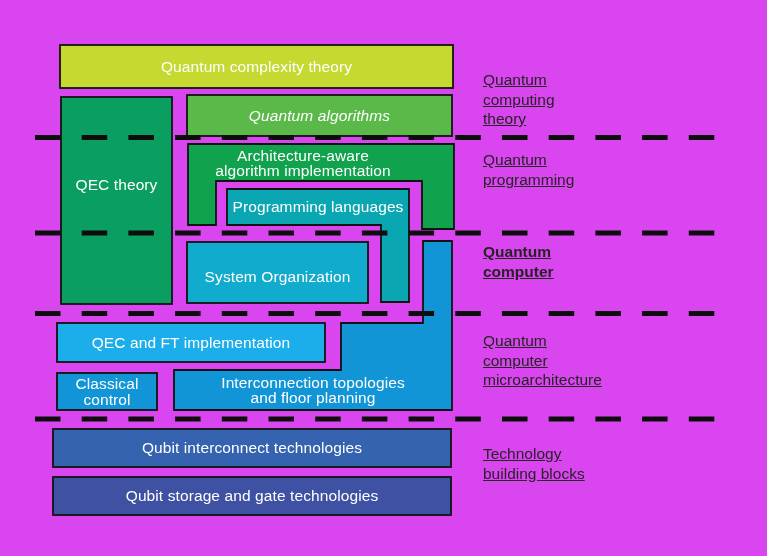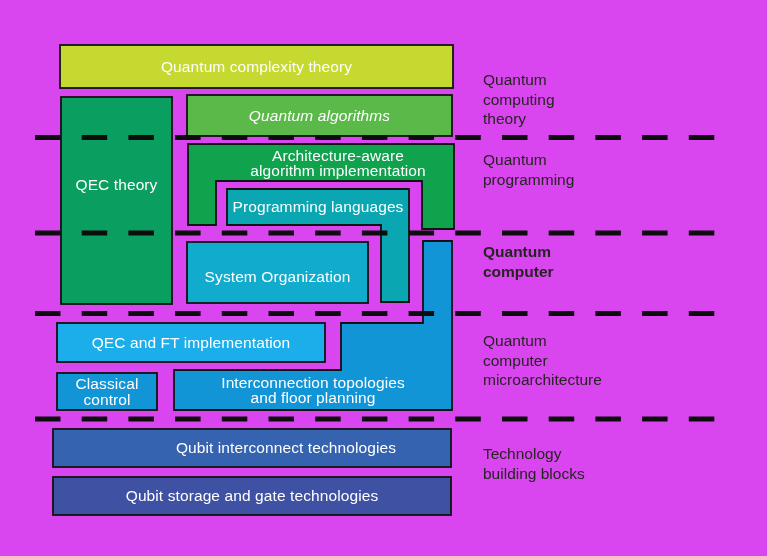--- a/index.html
+++ b/index.html
@@ -34,33 +34,33 @@
   .boxlabel span { display: block; }
   .layerlabel {
     position: absolute;
     z-index: 2;
     left: 483px;
     color: #272324;
     font-size: 15.5px;
     line-height: 19.5px;
   }
   .layerlabel.bold { font-weight: bold; }
-  .layerlabel span { display: block; }
+  .layerlabel span { display: block; text-decoration: underline; }
 
   
   .pos-complexity   { left: 60px;  top: 45px;  width: 393px; height: 43px; }
   .pos-qec-theory   { left: 61px;  top: 97px;  width: 111px; height: 207px; padding-bottom: 31px; box-sizing: border-box; }
   .pos-algorithms   { left: 187px; top: 95px;  width: 265px; height: 41px; font-style: italic; }
-  .pos-arch-aware   { left: 188px; top: 144px; width: 230px; height: 37px; line-height: 15px; padding-left: 35px; }
+  .pos-arch-aware   { left: 188px; top: 144px; width: 230px; height: 37px; line-height: 15px; }
   .pos-prog-lang    { left: 227px; top: 189px; width: 182px; height: 36px; border-radius: 13px; }
   .pos-system-org   { left: 187px; top: 242px; width: 181px; height: 69px; }
   .pos-qec-ft       { left: 57px;  top: 323px; width: 268px; height: 39px; }
   .pos-classical    { left: 57px;  top: 373px; width: 100px; height: 37px; line-height: 15.5px; }
   .pos-interconnect { left: 174px; top: 370px; width: 278px; height: 40px; line-height: 15.5px; }
-  .pos-qubit-int    { left: 53px;  top: 429px; width: 398px; height: 38px; padding-left: 34px; }
+  .pos-qubit-int    { left: 53px;  top: 429px; width: 398px; height: 38px; }
   .pos-qubit-store  { left: 53px;  top: 477px; width: 398px; height: 38px; }
 
   
   .pos-layer-0 { top: 70px; }
   .pos-layer-1 { top: 150px; }
   .pos-layer-2 { top: 242px; }
   .pos-layer-3 { top: 331px; }
   .pos-layer-4 { top: 444px; }
 
   .shapes rect, .shapes polygon {

